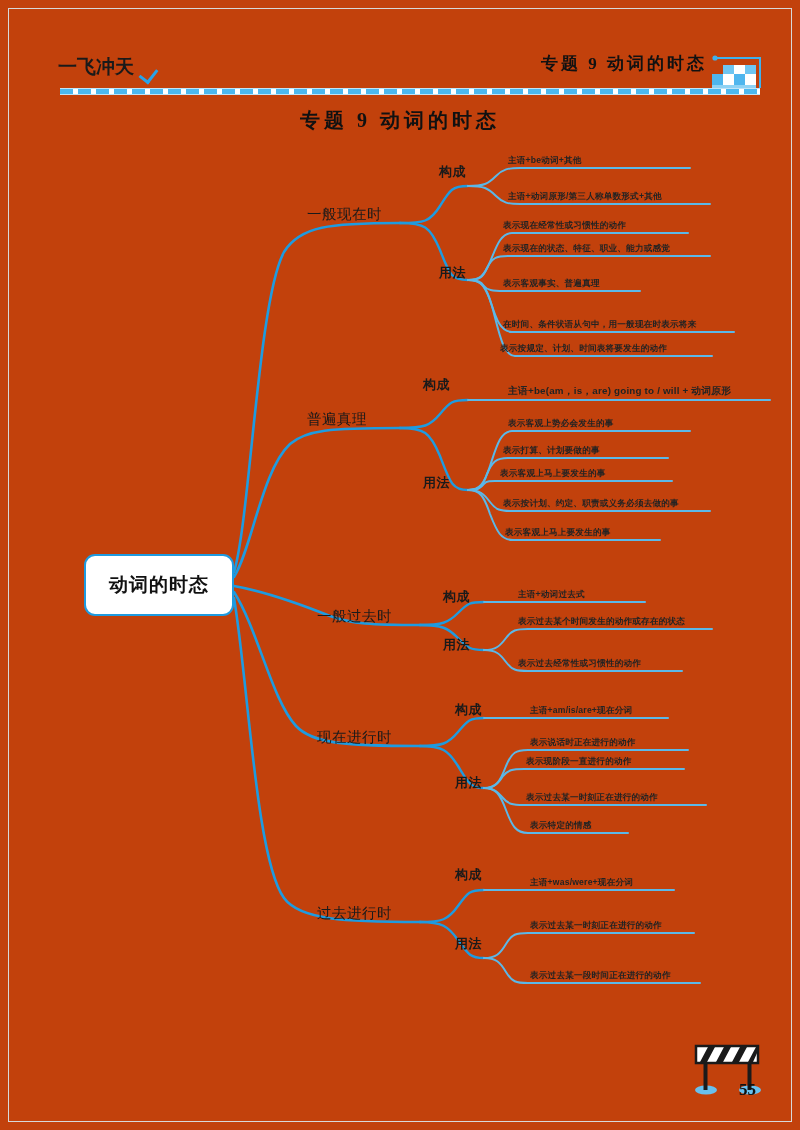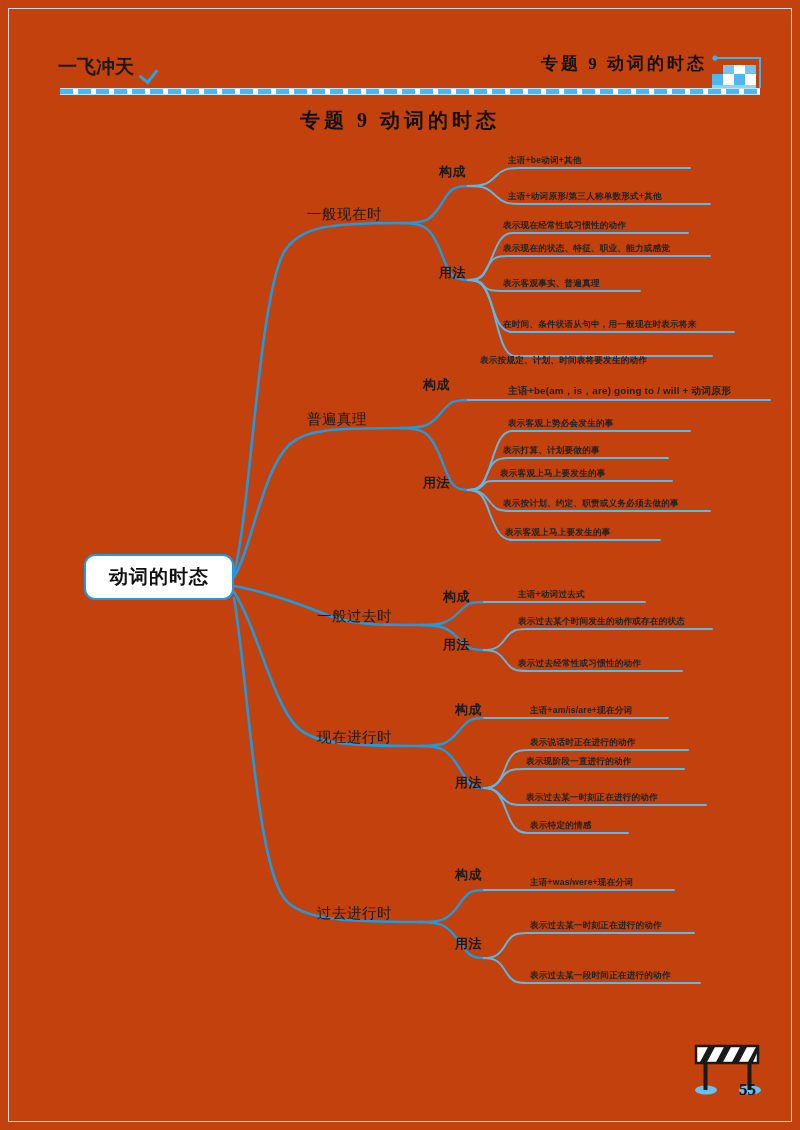--- a/index.html
+++ b/index.html
@@ -90,21 +90,21 @@
     letter-spacing: 4px;
   }
 
   
   #mindmap { position: absolute; left: 0; top: 0; width: 800px; height: 1130px; }
   #map-svg { position: absolute; left: 0; top: 0; }
 
   .root-node {
     position: absolute;
     left: 84px; top: 554px;
-    width: 150px; height: 46px;
+    width: 150px; height: 62px;
     box-sizing: border-box;
     border: 2.5px solid #1e9be0;
     border-radius: 11px;
     background: #ffffff;
     display: flex;
     align-items: center;
     justify-content: center;
     font-size: 19px;
     font-weight: bold;
     color: #111111;
@@ -291,21 +291,21 @@
     <div class="sub-label" style="left:455px; top:866px;">构成</div>
     <div class="sub-label" style="left:455px; top:935px;">用法</div>
 
     <div class="leaf-text sz-s" style="left:508px; top:155px;">主语+be动词+其他</div>
     <div class="leaf-text sz-s" style="left:508px; top:191px;">主语+动词原形/第三人称单数形式+其他</div>
 
     <div class="leaf-text sz-s" style="left:503px; top:220px;">表示现在经常性或习惯性的动作</div>
     <div class="leaf-text sz-s" style="left:503px; top:243px;">表示现在的状态、特征、职业、能力或感觉</div>
     <div class="leaf-text sz-s" style="left:503px; top:278px;">表示客观事实、普遍真理</div>
     <div class="leaf-text sz-s" style="left:503px; top:319px;">在时间、条件状语从句中，用一般现在时表示将来</div>
-    <div class="leaf-text sz-s" style="left:480px; top:343px;margin-top:12px;">表示按规定、计划、时间表将要发生的动作</div>
+    <div class="leaf-text sz-s" style="left:500px; top:343px;">表示按规定、计划、时间表将要发生的动作</div>
 
     <div class="leaf-text sz-m" style="left:508px; top:385px;">主语+be(am，is，are) going to / will + 动词原形</div>
 
     <div class="leaf-text sz-s" style="left:508px; top:418px;">表示客观上势必会发生的事</div>
     <div class="leaf-text sz-s" style="left:503px; top:445px;">表示打算、计划要做的事</div>
     <div class="leaf-text sz-s" style="left:500px; top:468px;">表示客观上马上要发生的事</div>
     <div class="leaf-text sz-s" style="left:503px; top:498px;">表示按计划、约定、职责或义务必须去做的事</div>
     <div class="leaf-text sz-s" style="left:505px; top:527px;">表示客观上马上要发生的事</div>
 
     <div class="leaf-text sz-s" style="left:518px; top:589px;">主语+动词过去式</div>

